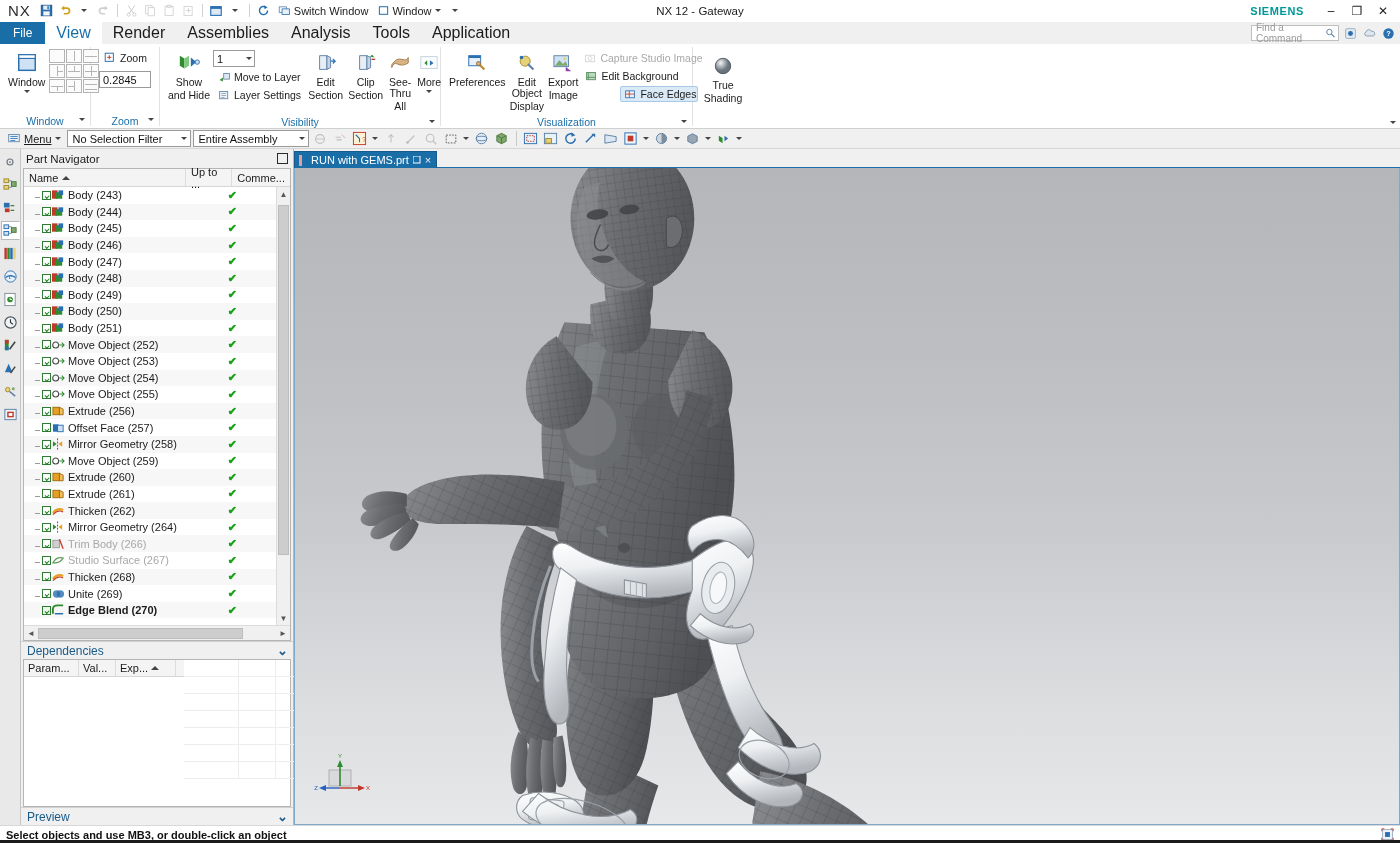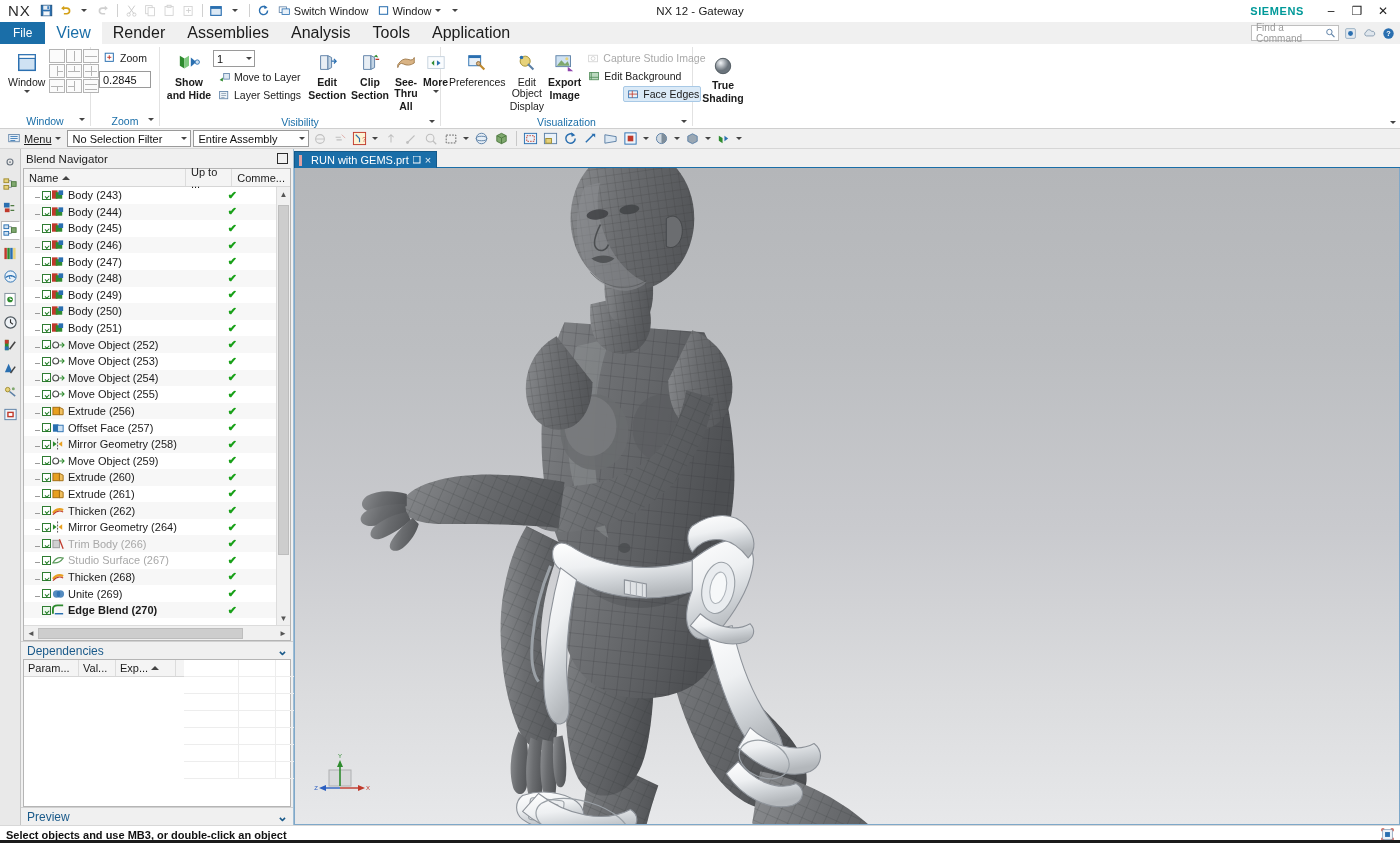--- a/index.html
+++ b/index.html
@@ -61,21 +61,21 @@
   }
   .rgroup-label .dd{ position:absolute; right:3px; top:4px; }
   .rsep{ width:1px; background:#e2e2e2; margin:3px 0 2px 0; }
 
   .bigbtn{
     width:52px; display:flex; flex-direction:column; align-items:center; gap:2px;
     padding:3px 1px; font-size:10.5px; line-height:11px; text-align:center; color:#1b1b1b; cursor:default;
     border:1px solid transparent; border-radius:2px;
   }
   .bigbtn.w62{ width:62px; }
-  .bigbtn.w46{ width:46px;font-weight:bold; }
+  .bigbtn.w46{ width:46px; }
   .bigbtn .ic{ width:24px;height:24px; display:flex;align-items:center;justify-content:center; }
   .smallbtn{
     display:flex; align-items:center; gap:3px; padding:1px 3px; height:16px;
     font-size:10.5px; color:#1b1b1b; cursor:default; border:1px solid transparent; border-radius:2px;
     white-space:nowrap;
   }
   .smallbtn.disabled{ color:#a9a9a9; }
   .smallbtn.on{ background:#dbeaf7; border-color:#a8c9e6;margin-left:40px; }
   .smallbtn .ic{ width:14px;height:14px;display:flex;align-items:center;justify-content:center; }
 
@@ -830,21 +830,21 @@
         <svg width="15" height="15" viewBox="0 0 16 16">
             <rect x="2" y="2.5" width="12" height="11" fill="#eef4fa" stroke="#5b7fa5"></rect>
             <rect x="4.5" y="5" width="7" height="6" fill="#c0392b"></rect>
             <rect x="6" y="6.5" width="4" height="3" fill="#fff"></rect>
           </svg>
         </div>
     </div>
 
     <div class="navpanel">
       <div class="nav-title">
-        <span>Blend Navigator</span>
+        <span>Part Navigator</span>
         <span class="pinbox"></span>
       </div>
 
       <div class="tree-wrap">
         <div class="tree-head">
           <div class="th c1">
             <span>Name</span>
             <span class="sortasc"></span>
           </div>
           <div class="th c2">

